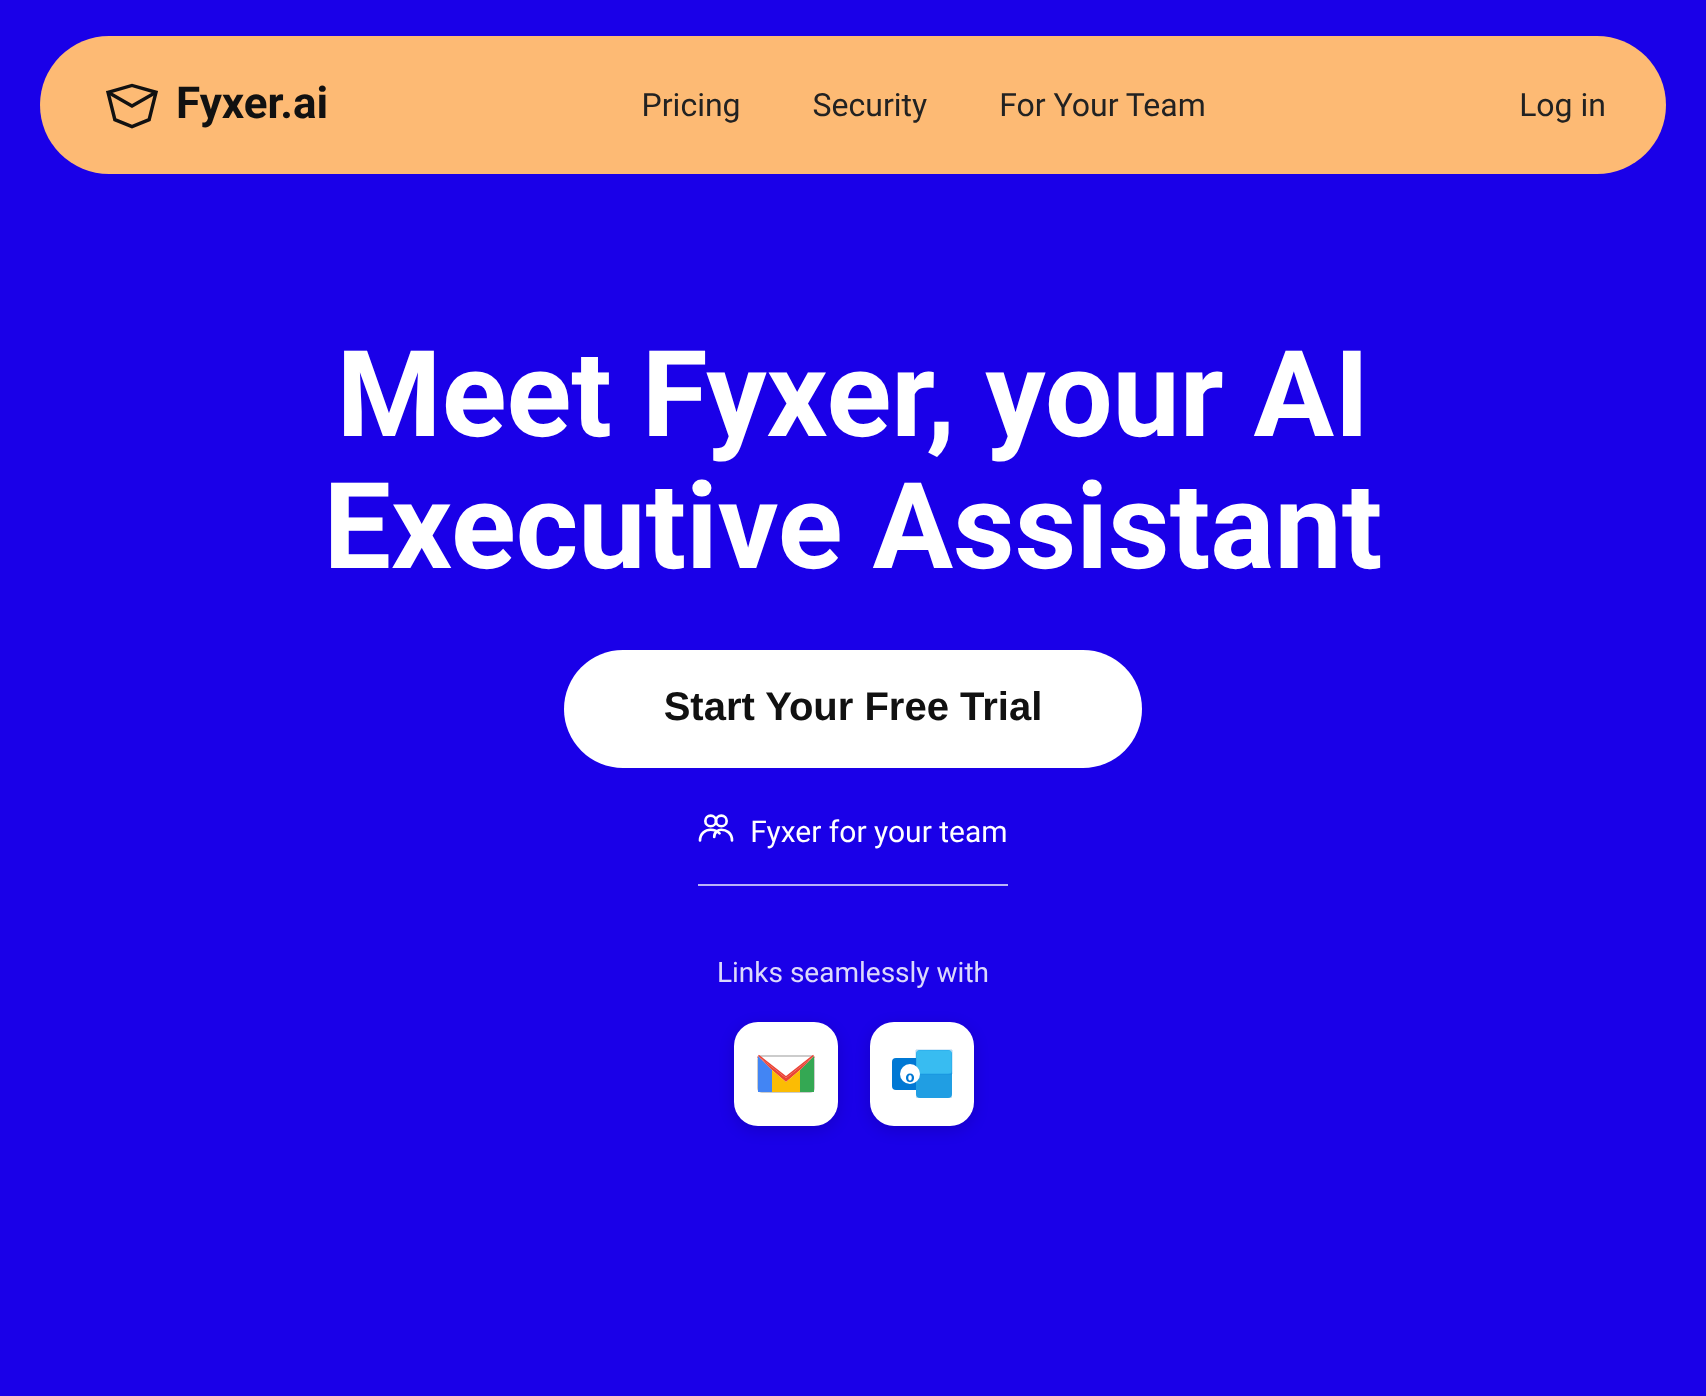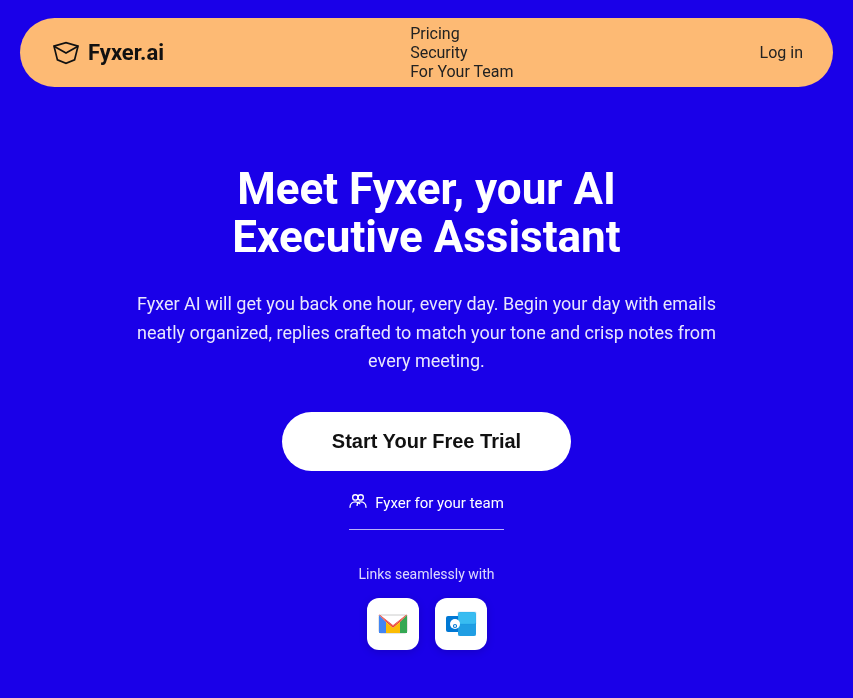--- a/index.html
+++ b/index.html
@@ -39,22 +39,22 @@
     }
 
     .logo-icon {
       width: 32px;
       height: 24px;
       position: relative;
     }
 
     .nav-links {
       display: flex;
-      align-items: flex-start;
-      flex-direction: column;
+      align-items: flex-end;
+      gap: 36px;
     }
 
     .nav-link {
       font-size: 16px;
       color: #222;
       text-decoration: none;
       cursor: pointer;
     }
 
     .nav-actions {
@@ -85,21 +85,21 @@
     
     .hero {
       display: flex;
       flex-direction: column;
       align-items: center;
       text-align: center;
       padding: 60px 20px 40px;
     }
 
     .hero-title {
-      font-size: 44px;
+      font-size: 60px;
       font-weight: 700;
       color: white;
       line-height: 1.1;
       margin-bottom: 28px;
       max-width: 620px;
     }
 
     .hero-subtitle {
       font-size: 18px;
       color: rgba(255,255,255,0.9);
@@ -202,21 +202,20 @@
     </a>
   </div>
 </nav>
 
 <section class="hero">
   <h1 class="hero-title">
     <span>Meet Fyxer, your AI</span><br>
     <span>Executive Assistant</span>
   </h1>
 
-  <p class="hero-subtitle">Fyxer AI will get you back one hour, every day. Begin your day with emails neatly organized, replies crafted to match your tone and crisp notes from every meeting.</p>
 
   <button class="hero-cta-btn">
     <span>Start Your Free Trial</span>
   </button>
 
   <div class="team-link">
     <span class="team-icon">
       
       <svg width="18" height="16" viewBox="0 0 20 18" fill="none" xmlns="http://www.w3.org/2000/svg">
         <circle cx="7" cy="5" r="3" stroke="white" stroke-width="1.5" fill="none"></circle>

